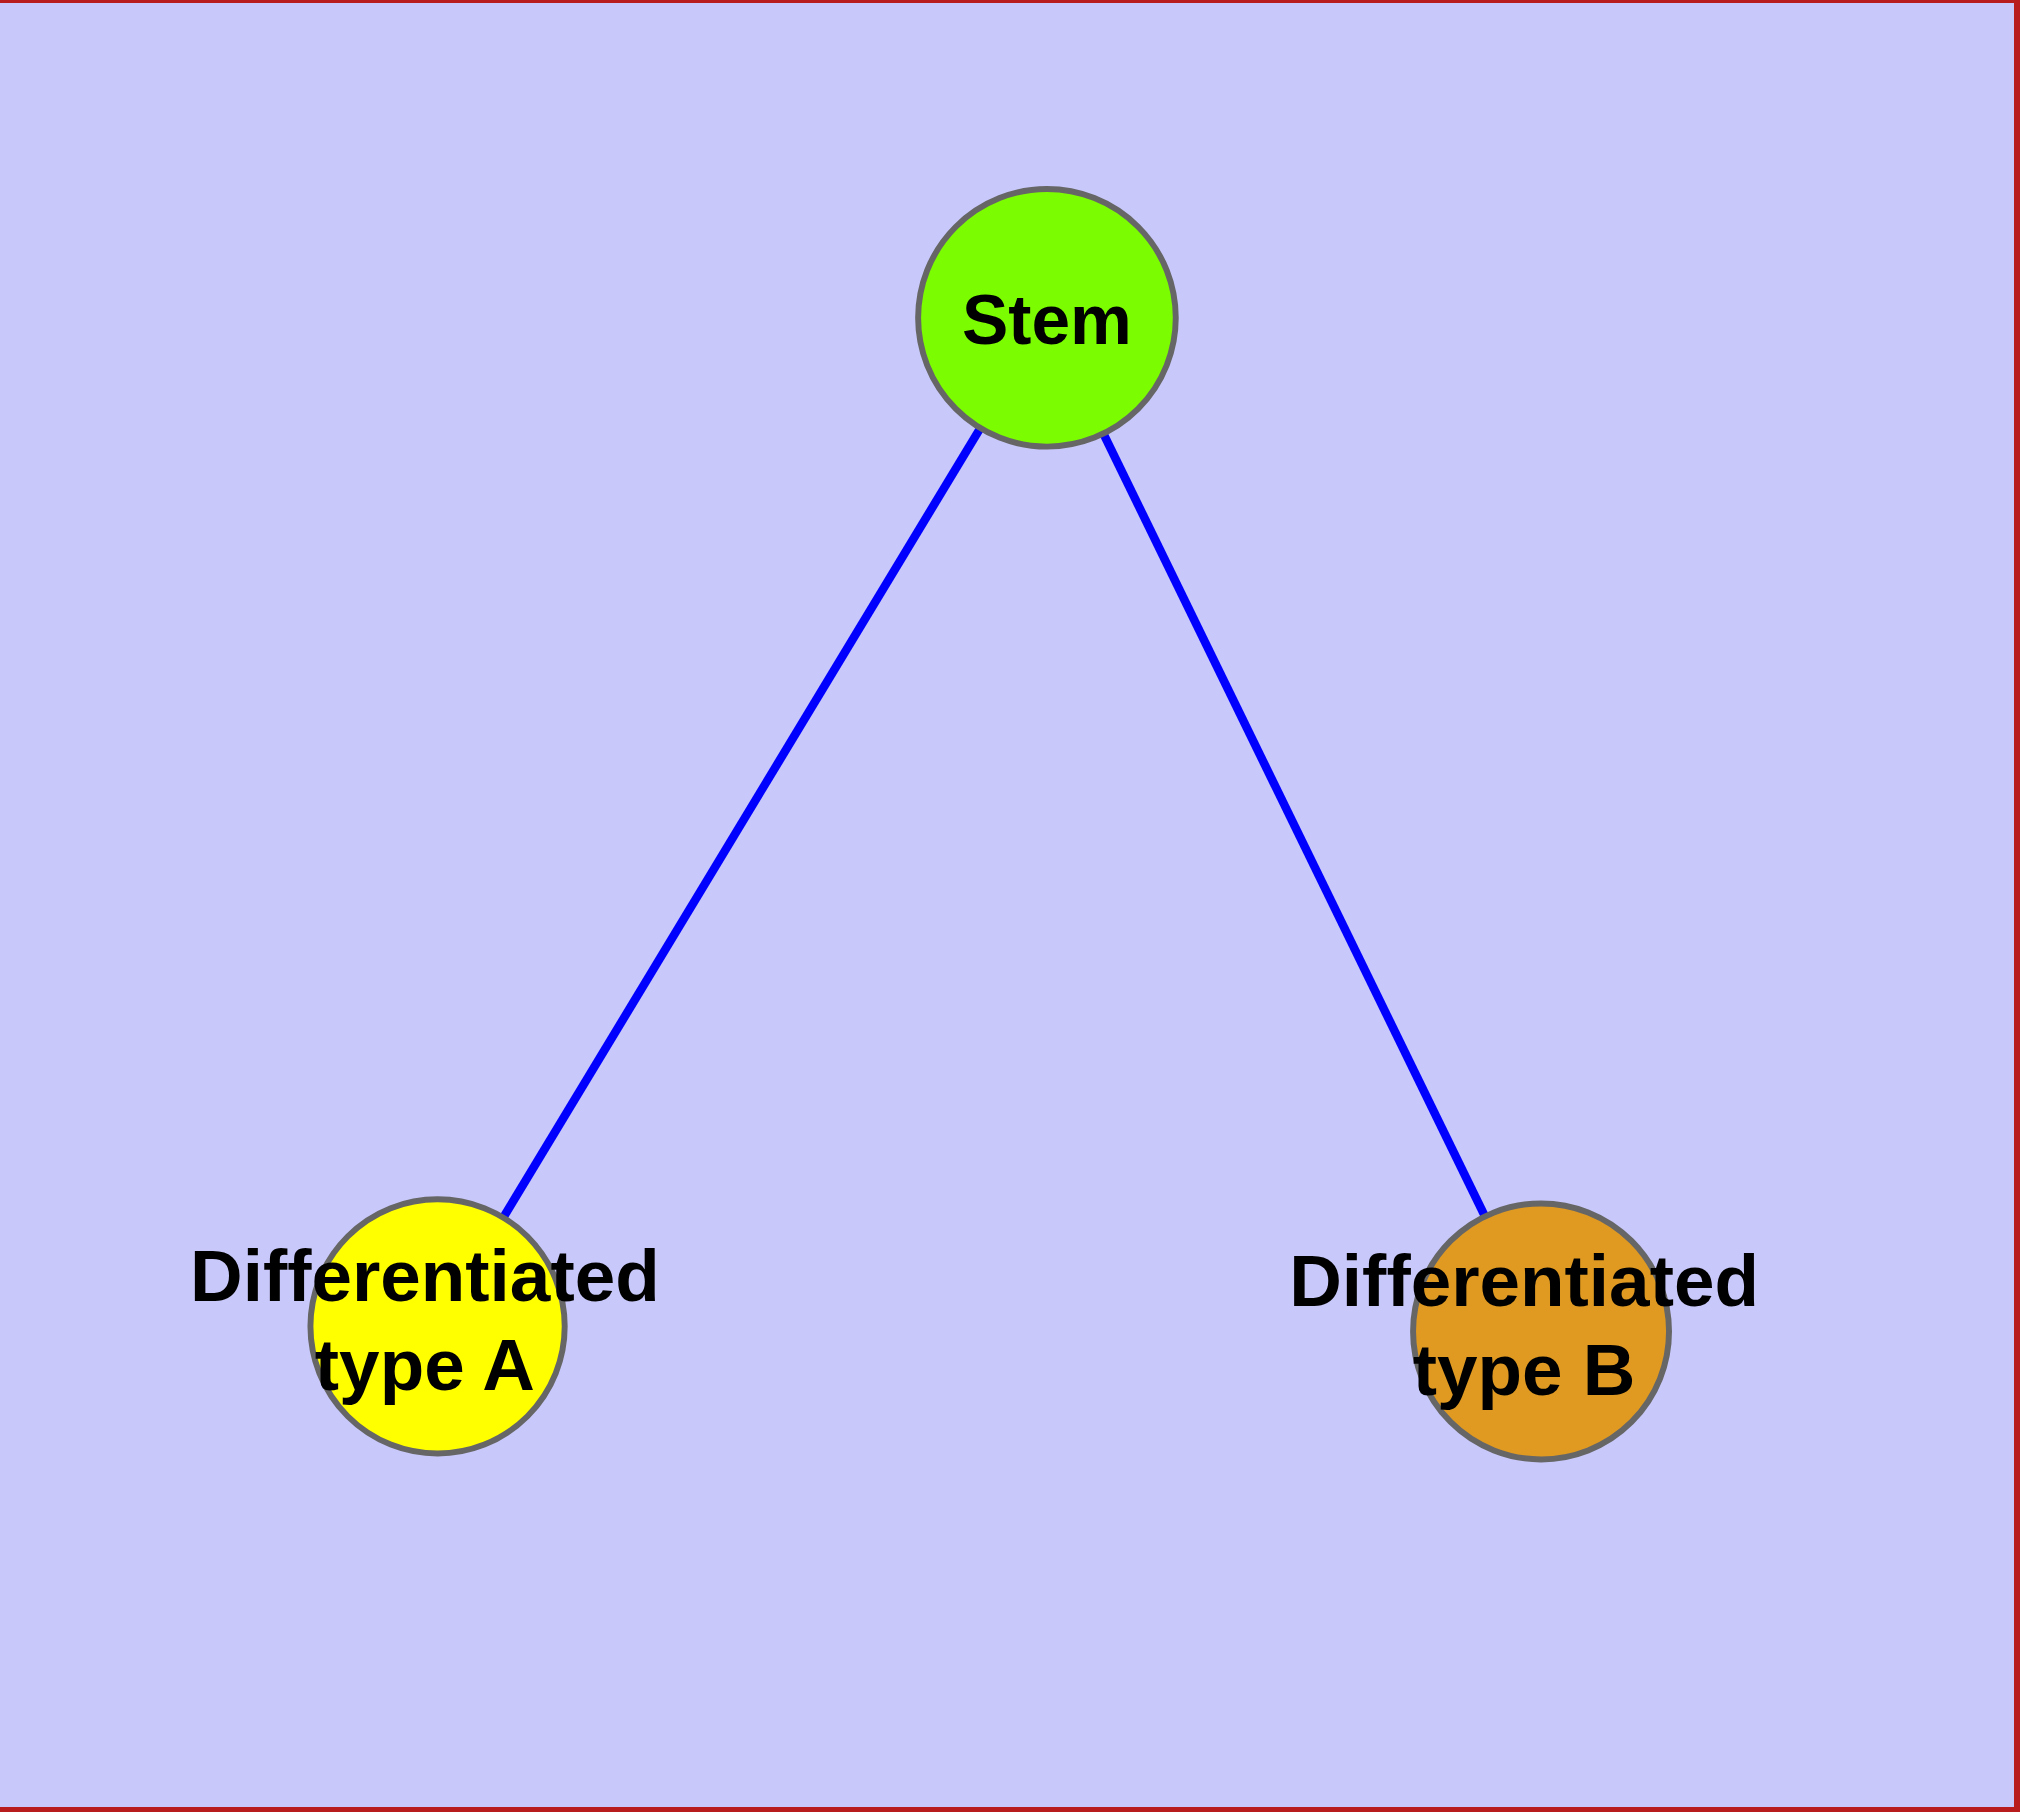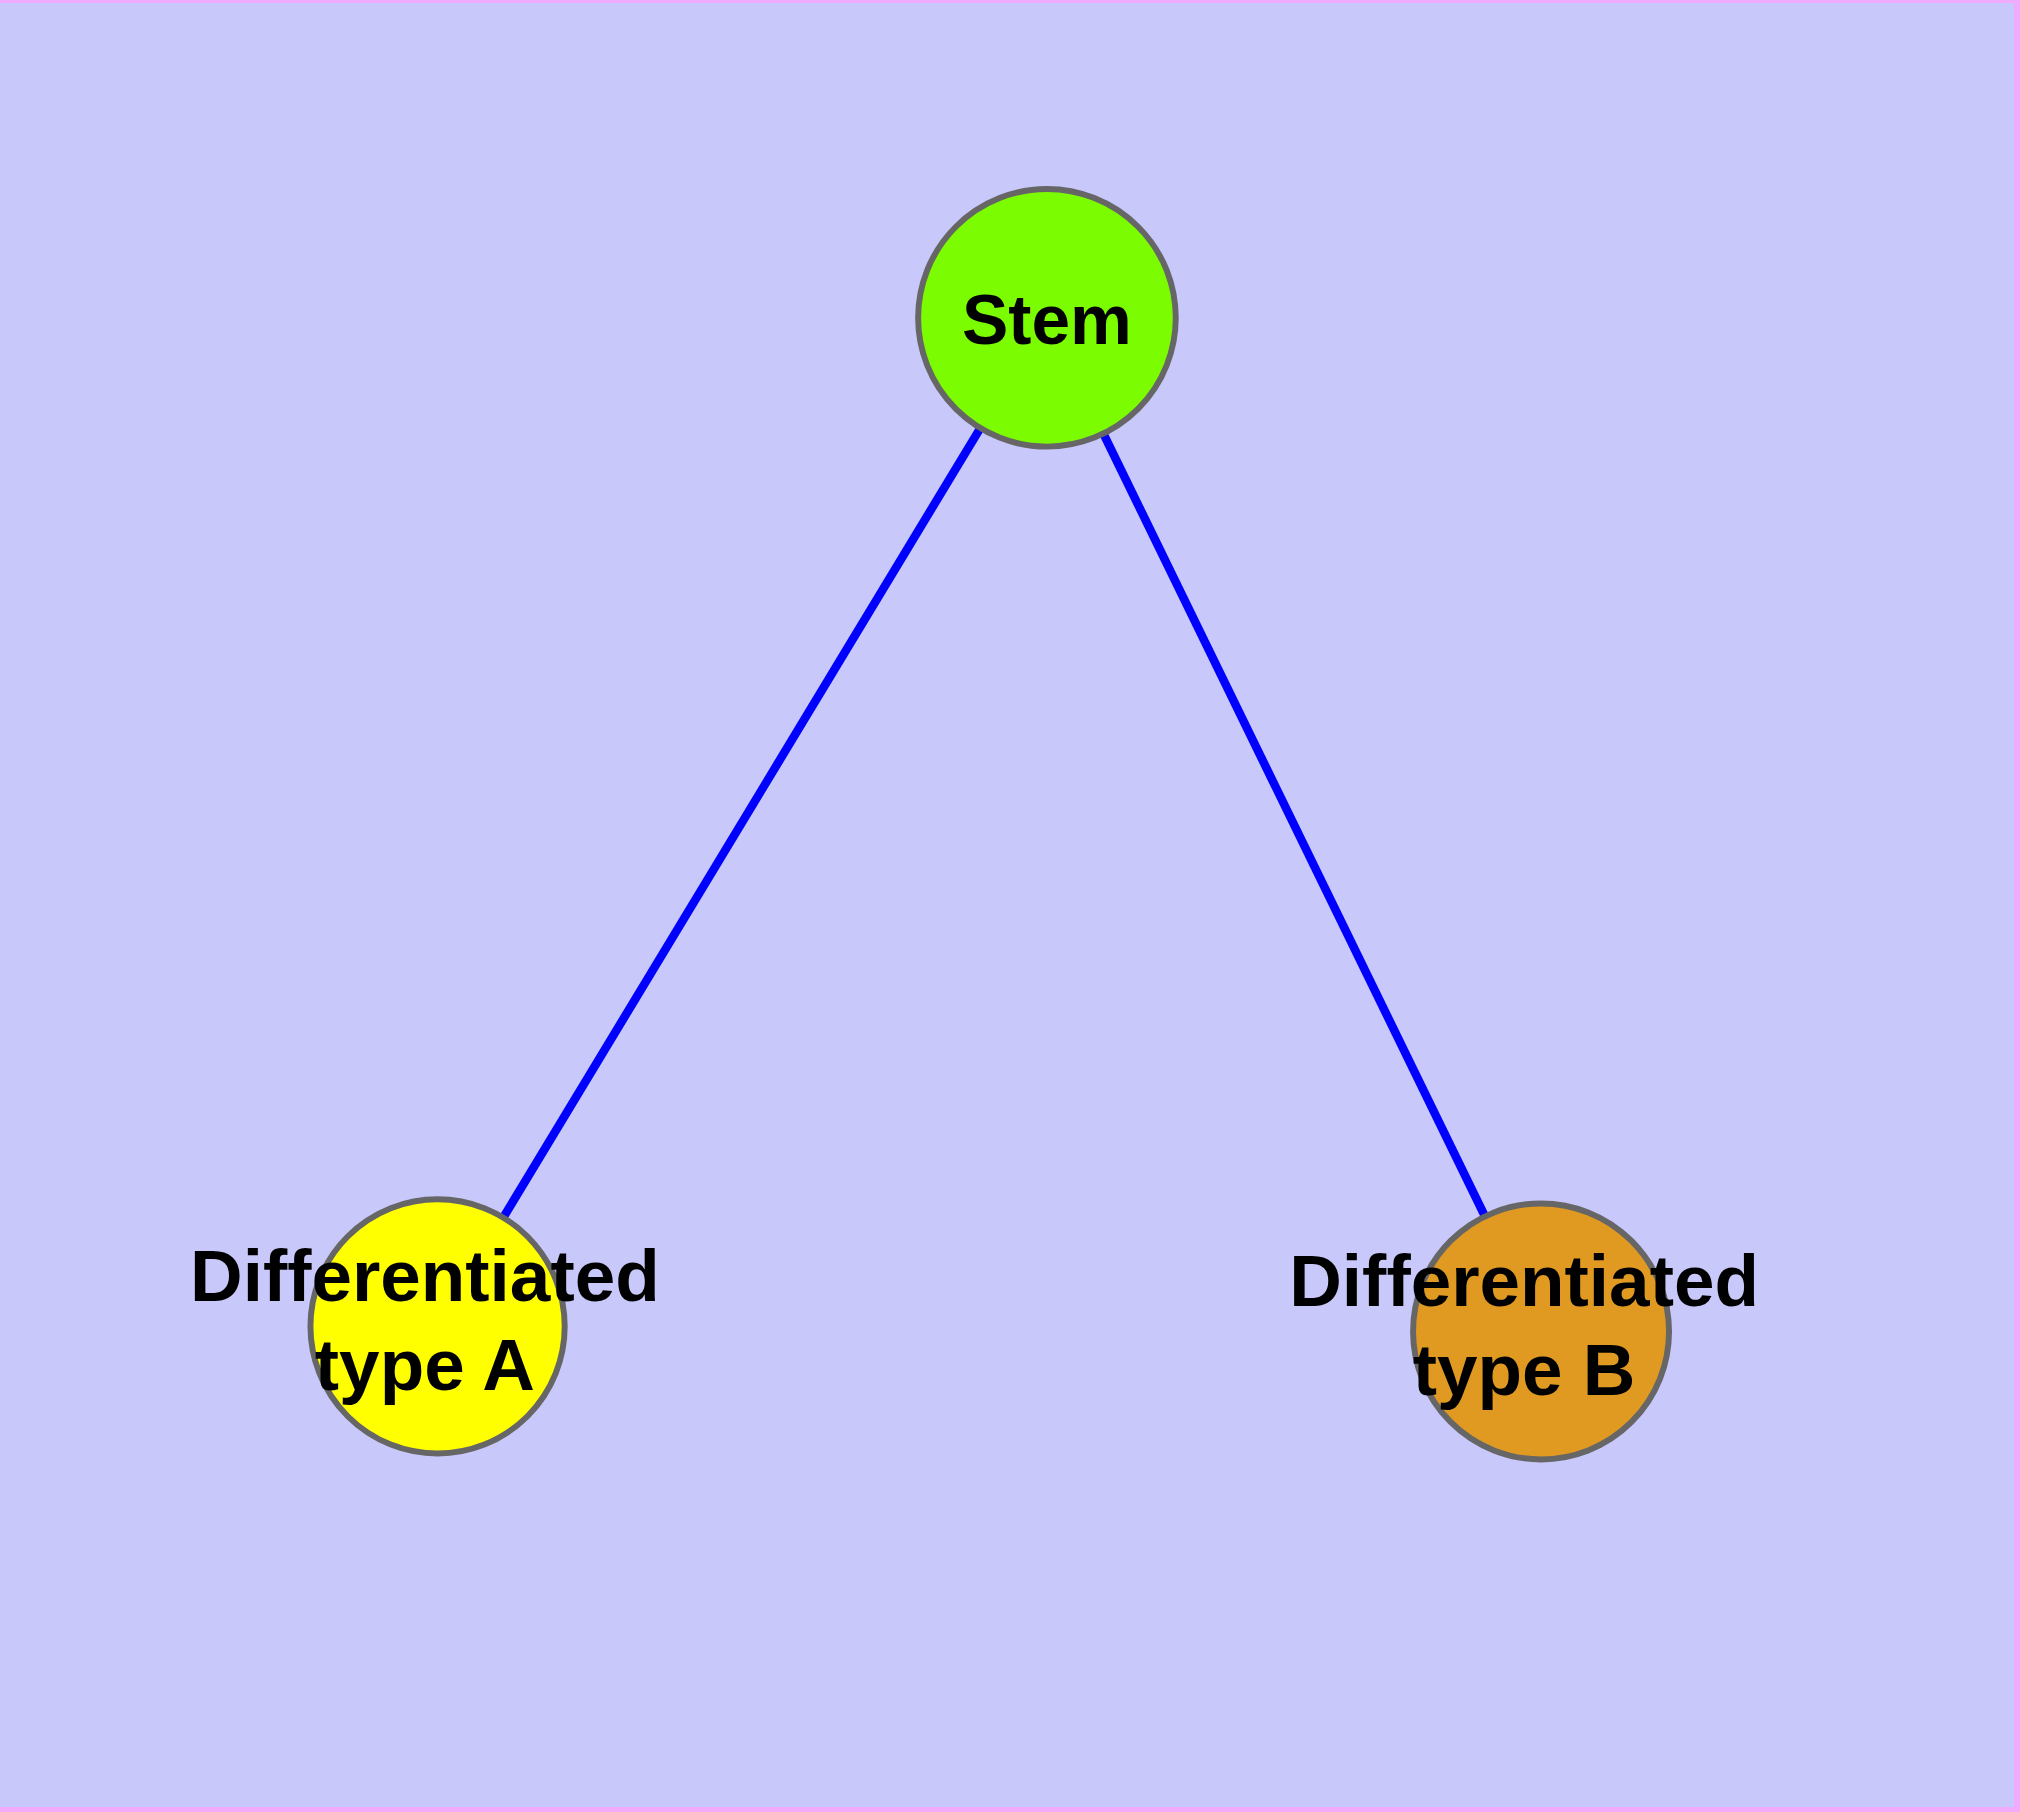--- a/index.html
+++ b/index.html
@@ -43,21 +43,21 @@
     dominant-baseline: middle;
     font-family: "Liberation Sans", "DejaVu Sans", sans-serif;
     paint-order: normal;
   }
   .node-label-root { font-size: 82px; }
   .node-label-leaf { font-size: 86px; }
 </style>
 </head>
 <body>
 
-<div id="canvas" style="background: #f0abfc;">
+<div id="canvas" style="background: #b91c1c;">
   <div id="plot-area" style="background: rgb(200, 200, 250);"></div>
 
   <svg id="graph-svg" viewBox="0 0 2384 2138" xmlns="http://www.w3.org/2000/svg">
 
     <g>
       <line x1="1156.3950856404895" y1="505.0971461582998" x2="593.5706391705696" y2="1436.6146583964146" stroke="#0000ff" stroke-width="10" stroke-linecap="butt"></line>
       <line x1="1301.6021263458836" y1="511.6314633099088" x2="1751.836045537971" y2="1435.2674278960774" stroke="#0000ff" stroke-width="10" stroke-linecap="butt"></line>
     </g>
 
     <g>

